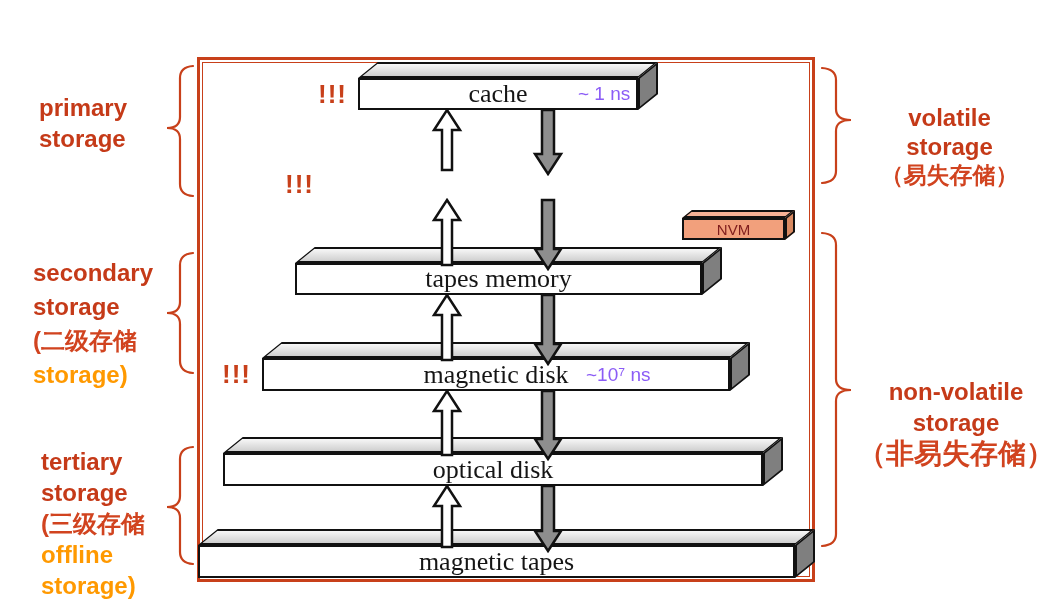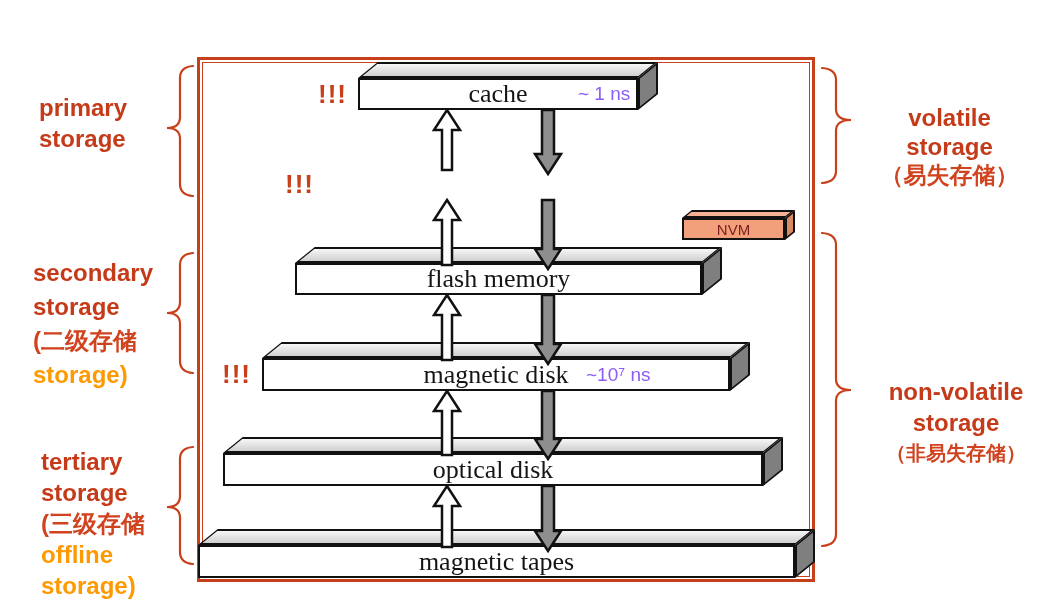--- a/index.html
+++ b/index.html
@@ -65,21 +65,21 @@
       <span class="box-label">cache</span>
       <span class="timing" style="left:218px;">~ 1 ns</span>
     </div>
   </div>
 
 
   <div class="box3d" style="left:295px;top:263px;width:407px;height:32px;">
     <div class="face-top"></div>
     <div class="face-side"></div>
     <div class="face-front">
-      <span class="box-label">flash memory</span>
+      <span class="box-label">tapes memory</span>
     </div>
   </div>
 
   <div class="box3d" style="left:262px;top:358px;width:468px;height:33px;">
     <div class="face-top"></div>
     <div class="face-side"></div>
     <div class="face-front">
       <span class="box-label">magnetic disk</span>
       <span class="timing" style="left:322px;">~10⁷ ns</span>
     </div>
@@ -135,21 +135,21 @@
 
   <div class="side-label lh29 centered" style="left:862px;top:103px;width:175px;">
     <div>volatile</div>
     <div>storage</div>
     <div class="cjk" style="font-size:23px;">（易失存储）</div>
   </div>
 
   <div class="side-label lh31 centered" style="left:856px;top:376px;width:200px;">
     <div>non-volatile</div>
     <div>storage</div>
-    <div class="cjk" style="font-size:20px;">（非易失存储）</div>
+    <div class="cjk" style="font-size:28px;">（非易失存储）</div>
   </div>
 
   <svg id="overlay" viewBox="0 0 1062 604">
 
     <g fill="#ffffff" stroke="#111" stroke-width="2.5" stroke-linejoin="miter">
       <polygon points="447,110 460,130 452,130 452,170 442,170 442,130 434,130"></polygon>
       <polygon points="447,200 460,220 452,220 452,265 442,265 442,220 434,220"></polygon>
       <polygon points="447,295 460,315 452,315 452,360 442,360 442,315 434,315"></polygon>
       <polygon points="447,391 460,411 452,411 452,455 442,455 442,411 434,411"></polygon>
       <polygon points="447,486 460,506 452,506 452,547 442,547 442,506 434,506"></polygon>

